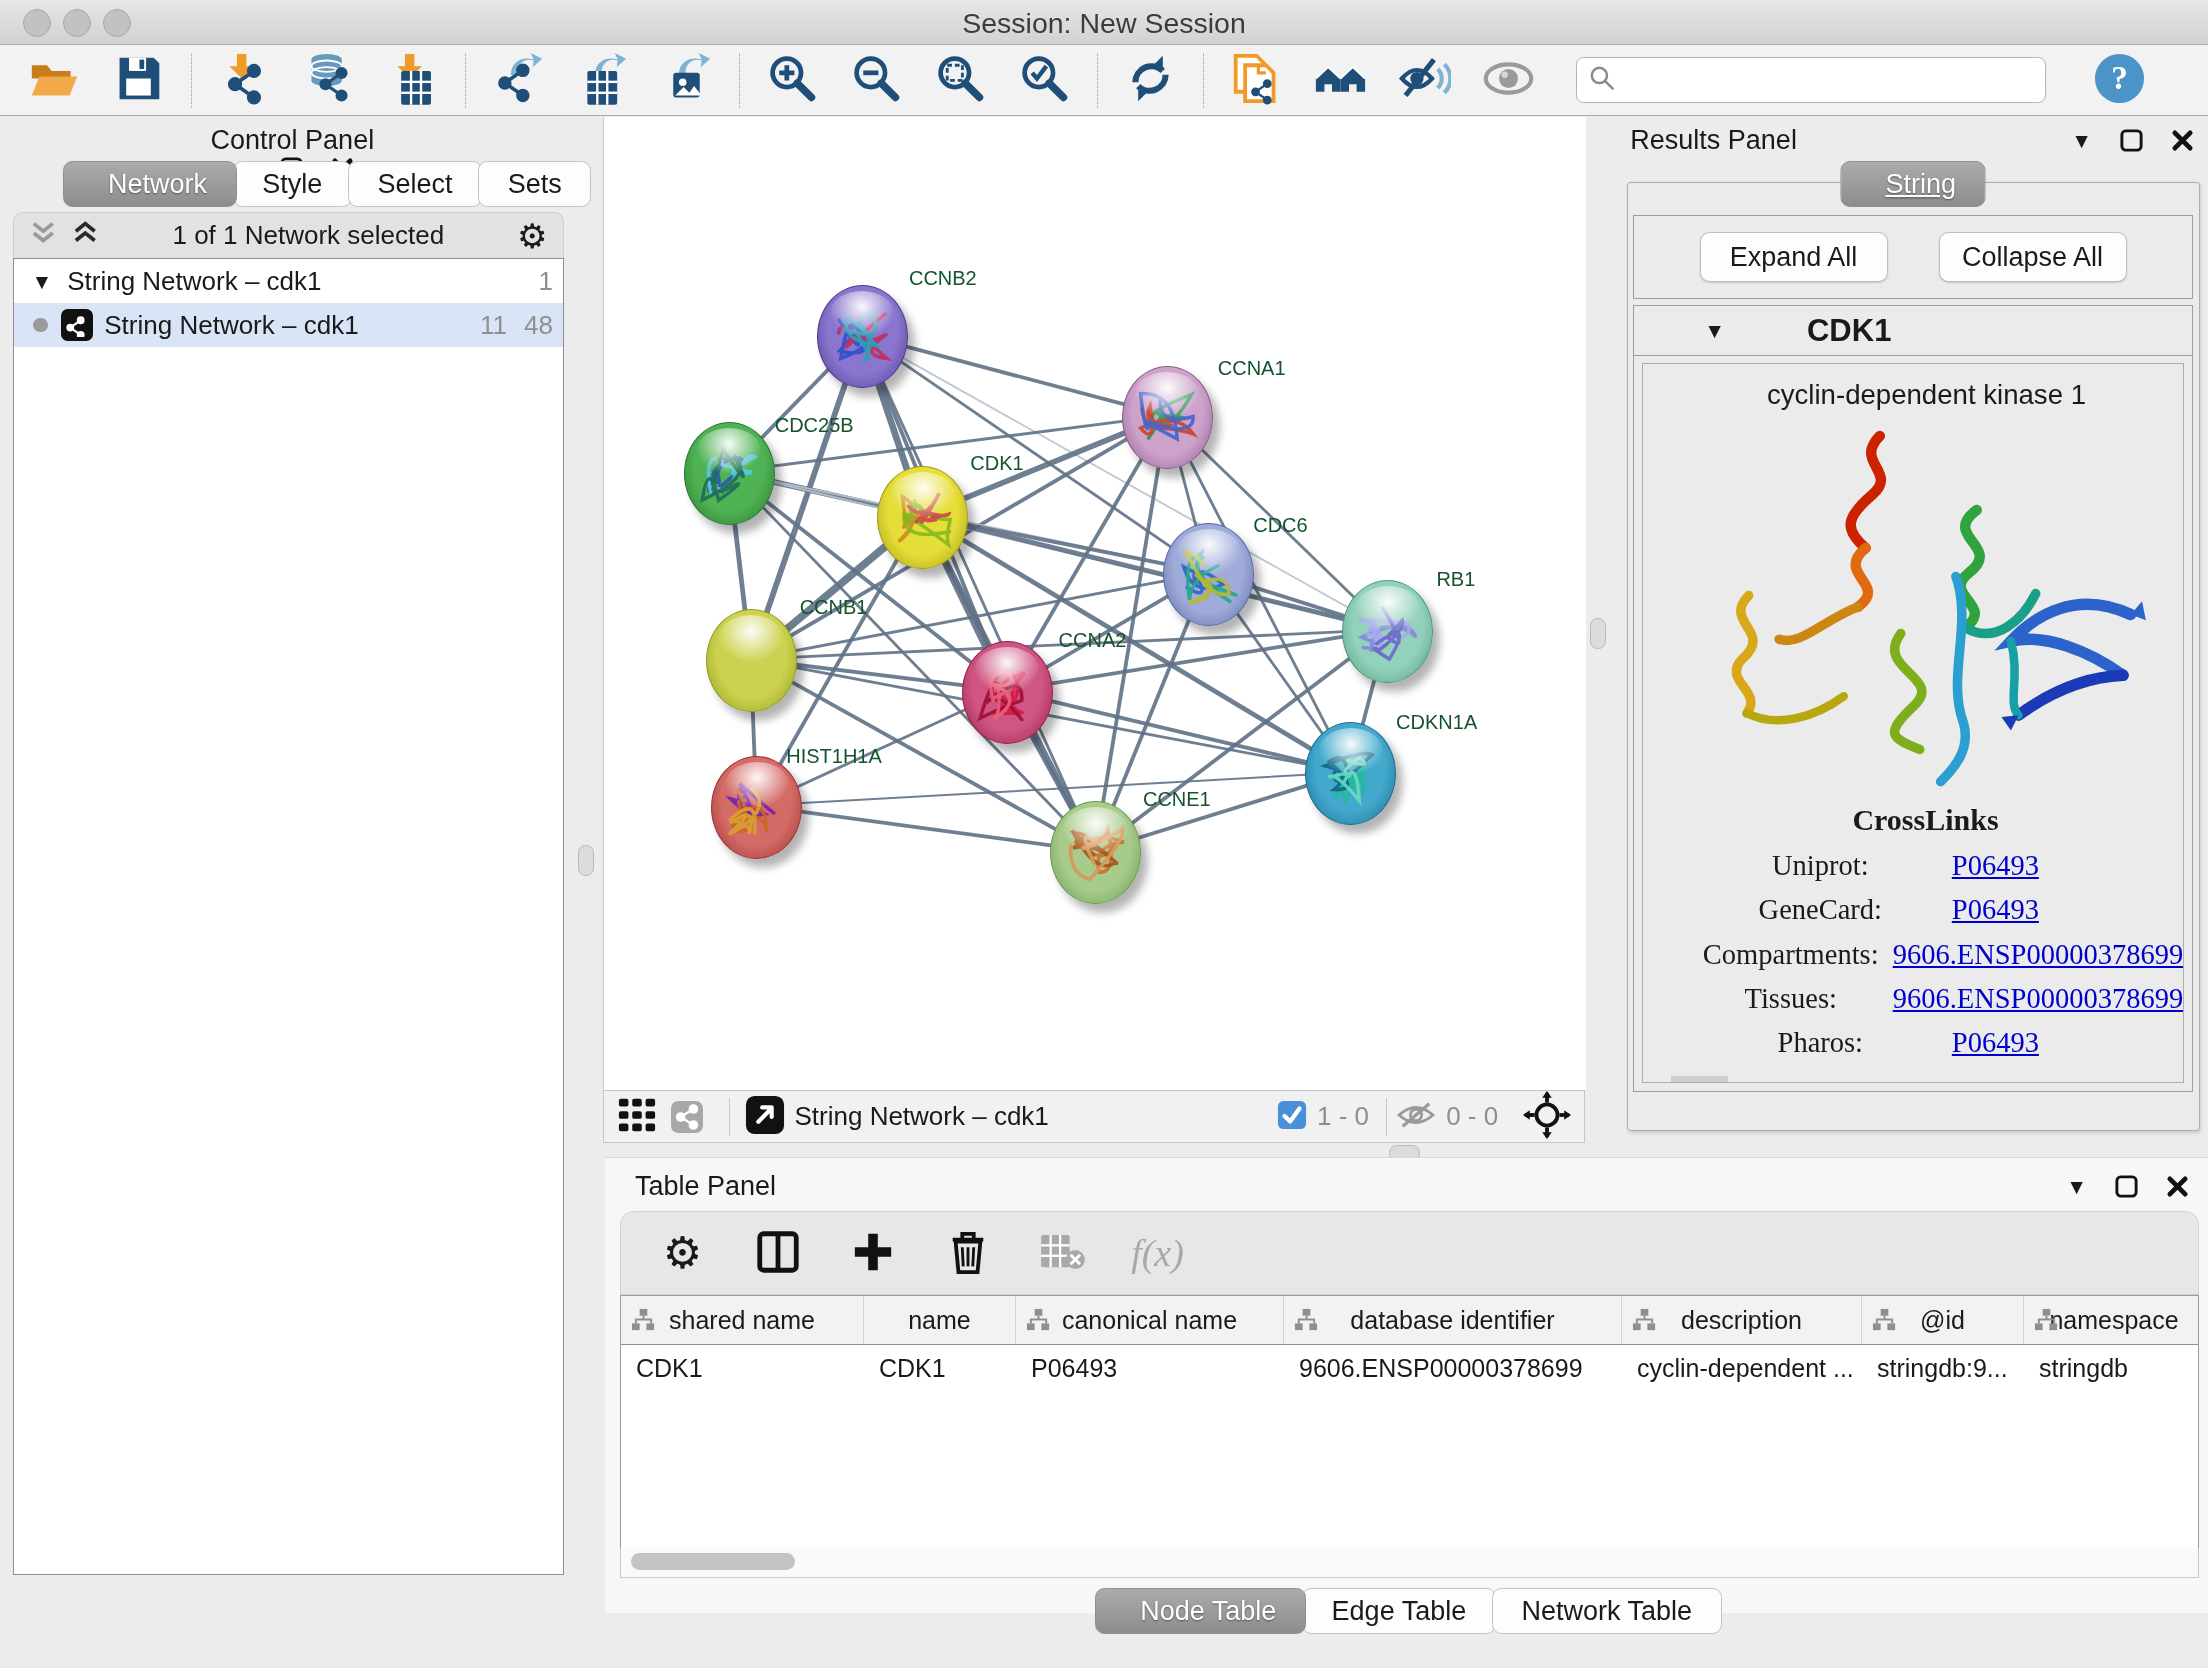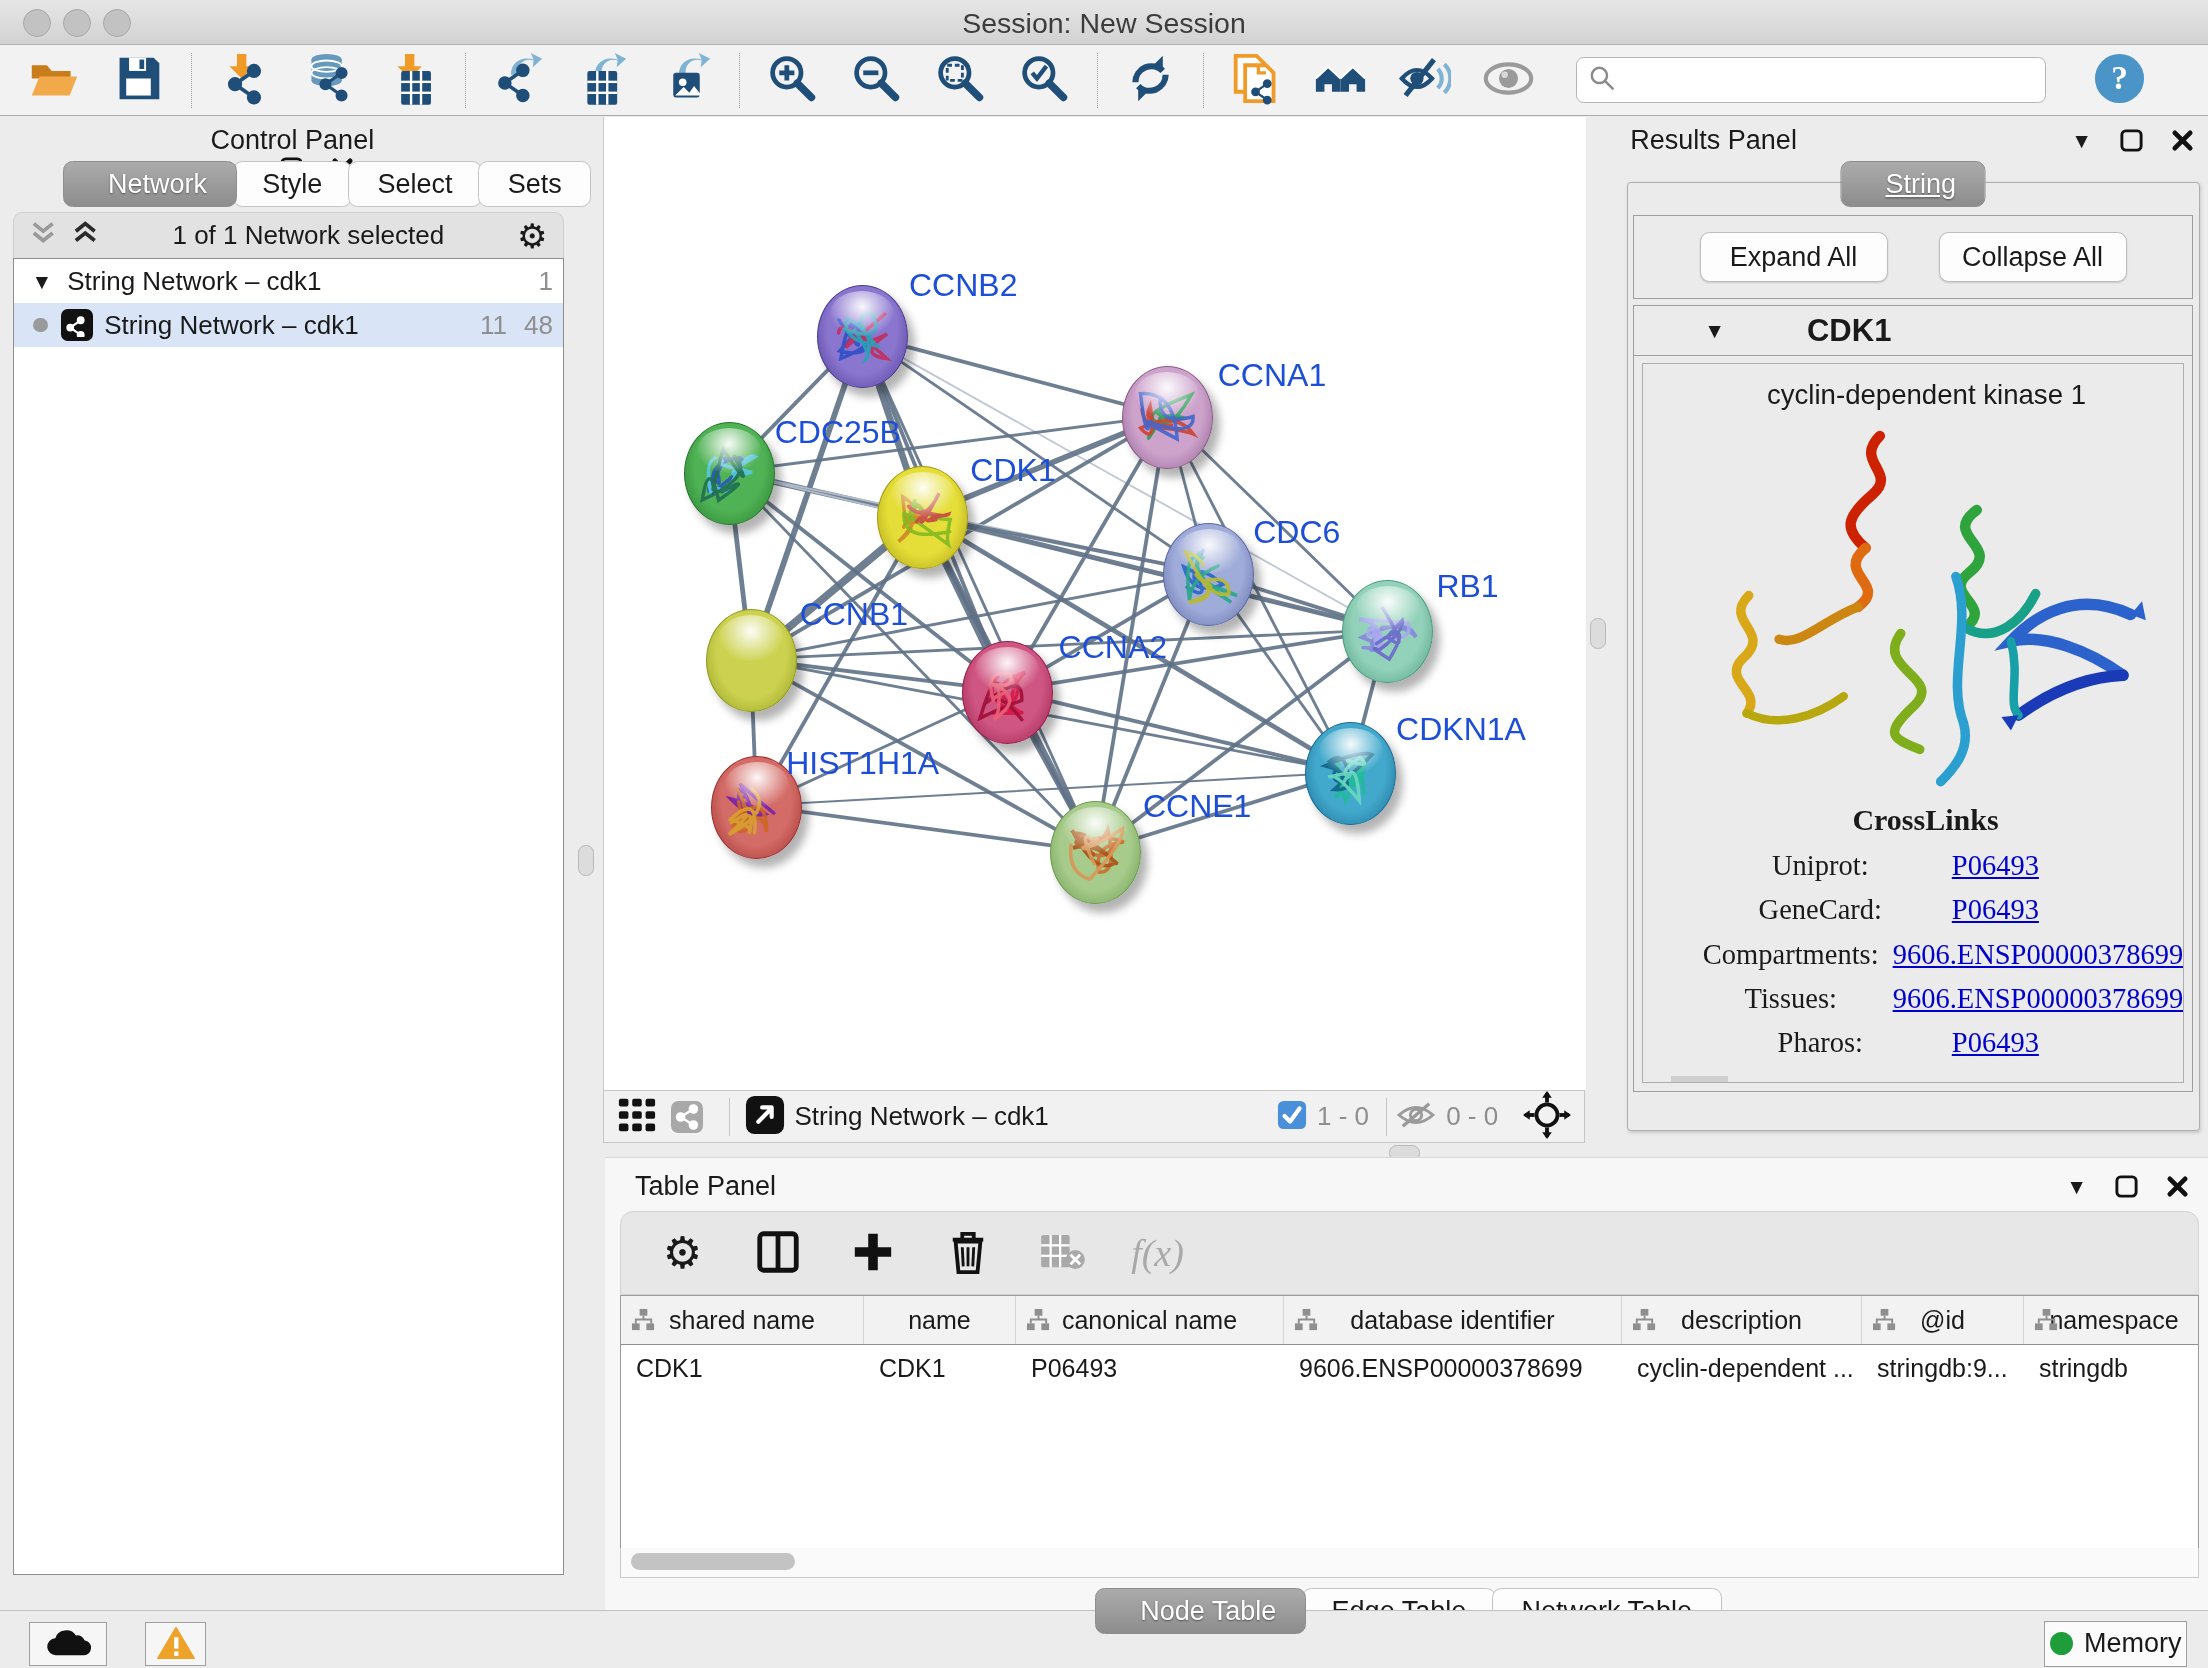--- a/index.html
+++ b/index.html
@@ -50,21 +50,21 @@
   .share-badge{width:32px;height:32px;border-radius:6.7px;display:flex;align-items:center;justify-content:center;margin-right:11.4px;}
   
   #net-view{position:absolute;left:603px;top:117px;width:982px;height:973px;background:#fff;
     border-left:1px solid #c9c9c9;}
   #edge-svg{position:absolute;inset:0;width:100%;height:100%;}
   .node{position:absolute;width:89px;height:101px;border-radius:50%;
     box-shadow:6.7px 8.6px 8.6px rgba(0,0,0,.30);}
   .node .gloss{position:absolute;left:14%;top:5%;width:72%;height:45%;border-radius:50%;
     background:radial-gradient(ellipse at 50% 35%,rgba(255,255,255,.95),rgba(255,255,255,0) 75%);}
   .node svg{position:absolute;left:12%;top:16%;width:76%;height:72%;}
-  .nlabel{position:absolute;font-size:32px;color:#1d4ed8;white-space:nowrap;}
+  .nlabel{position:absolute;font-size:20px;color:#14532d;white-space:nowrap;}
   .splitter-h{position:absolute;width:28.5px;height:14.3px;border-radius:7.6px;background:#dcdcdc;border:1px solid #b9b9b9;}
   .splitter-v{position:absolute;width:14.3px;height:28.5px;border-radius:7.6px;background:#dcdcdc;border:1px solid #b9b9b9;}
   
   #net-status{position:absolute;left:603px;top:1090px;width:982px;height:53px;background:#f1f1f1;
     border:1px solid #c6c6c6;display:flex;align-items:center;box-sizing:border-box;padding:0 13.3px;}
   .ns-sep{width:0;height:38px;border-left:1px solid #c6c6c6;margin:0 15px;}
   #net-status .title{font-size:26px;margin-left:9.5px;}
   .ns-count{font-size:26px;color:#8e8e8e;margin:0 9.5px;}
   
   #results-panel{position:absolute;left:1617px;top:117px;width:592px;height:1037px;text-align:center;}
@@ -880,32 +880,14 @@
     <div id="tbl-hscroll">
         <div id="tbl-thumb"></div>
       </div>
     <div id="tp-tabs">
         <div class="tab sel">Node Table</div>
         <div class="tab">Edge Table</div>
         <div class="tab">Network Table</div>
       </div>
   </div>
 
-  <div id="footer">
-    <div class="foot-btn" id="cloud-btn">
-      <span><svg width="49" height="32" viewBox="0 0 52 34">
-            <path d="M14,30 a9,9 0 0 1 -1,-18 a12,11 0 0 1 22,-3 a8,8 0 0 1 9,5 a8,8 0 0 1 -2,16 z" fill="#111"></path>
-          </svg></span>
-    </div>
-    <div class="foot-btn" id="warn-btn">
-      <span><svg width="40" height="34" viewBox="0 0 42 36">
-            <path d="M21,2 L40,34 H2 Z" fill="#eda229" stroke="#eda229" stroke-width="2" stroke-linejoin="round"></path>
-            <rect x="19" y="12" width="4.6" height="12" fill="#fff"></rect>
-            <rect x="19" y="27" width="4.6" height="4.6" fill="#fff"></rect>
-          </svg></span>
-    </div>
-    <div id="memory-btn">
-      <span id="mem-dot" style="background: rgb(31, 157, 58);"></span>
-      <span>Memory</span>
-    </div>
-  </div>
 </div>
 
 
 </body></html>

